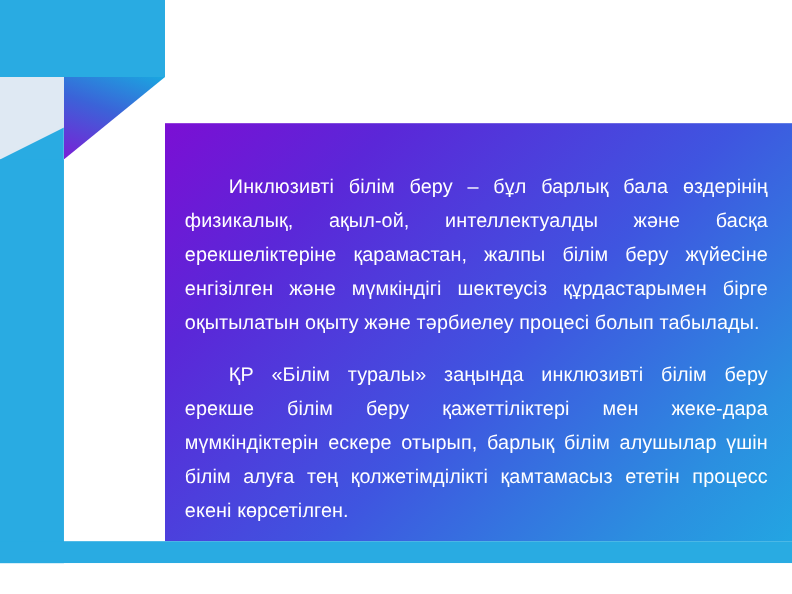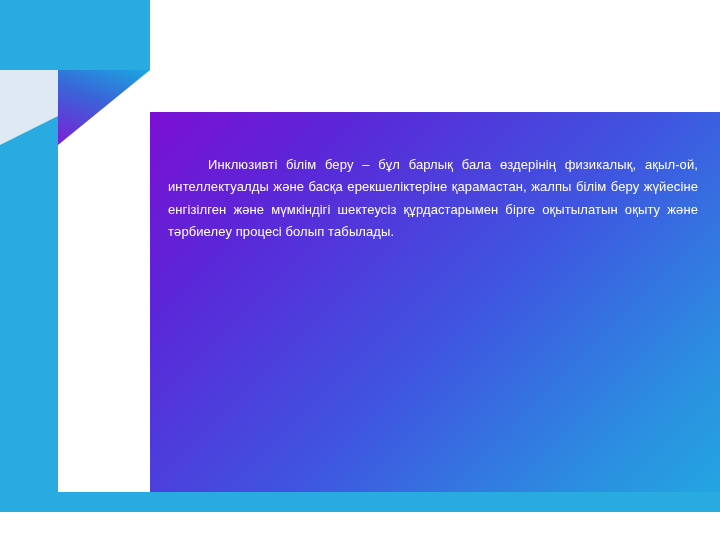--- a/index.html
+++ b/index.html
@@ -91,21 +91,21 @@
     background: linear-gradient(135deg, #7b0fd4 0%, #5b27d8 22%, #3f55e0 55%, #2b8fe0 85%, #23a5e2 100%);
   }
   .content-inner {
     position: absolute;
     left: 18px;
     top: 42px;
     right: 22px;
     color: #ffffff;
   }
   .para {
-    font-size: 13px;
+    font-size: 18px;
     line-height: 1.72;
     text-align: justify;
     text-indent: 40px;
     margin: 0 0 16px 0;
     color: #ffffff;
     letter-spacing: 0.1px;
     text-align-last: left;
   }
   .para:last-child {
     margin-bottom: 0;
@@ -118,19 +118,20 @@
 
   <div class="left-cyan-strip"></div>
   <div class="left-cyan-top"></div>
   <div class="left-triangle-light"></div>
   <div class="left-gradient-wedge"></div>
   <div class="left-cyan-lower"></div>
 
   <div class="content-panel">
     <div class="content-inner">
       <p class="para">Инклюзивті білім беру – бұл барлық бала өздерінің физикалық, ақыл-ой, интеллектуалды және басқа ерекшеліктеріне қарамастан, жалпы білім беру жүйесіне енгізілген және мүмкіндігі шектеусіз құрдастарымен бірге оқытылатын оқыту және тәрбиелеу процесі болып табылады.</p>
+      <p class="para">ҚР «Білім туралы» заңында инклюзивті білім беру ерекше білім беру қажеттіліктері мен жеке-дара мүмкіндіктерін ескере отырып, барлық білім алушылар үшін білім алуға тең қолжетімділікті қамтамасыз ететін процесс екені көрсетілген.</p>
     </div>
   </div>
 
   <div class="bottom-cyan-band"></div>
   <div class="bottom-white-band"></div>
 
 </div>
 
 </body></html>

